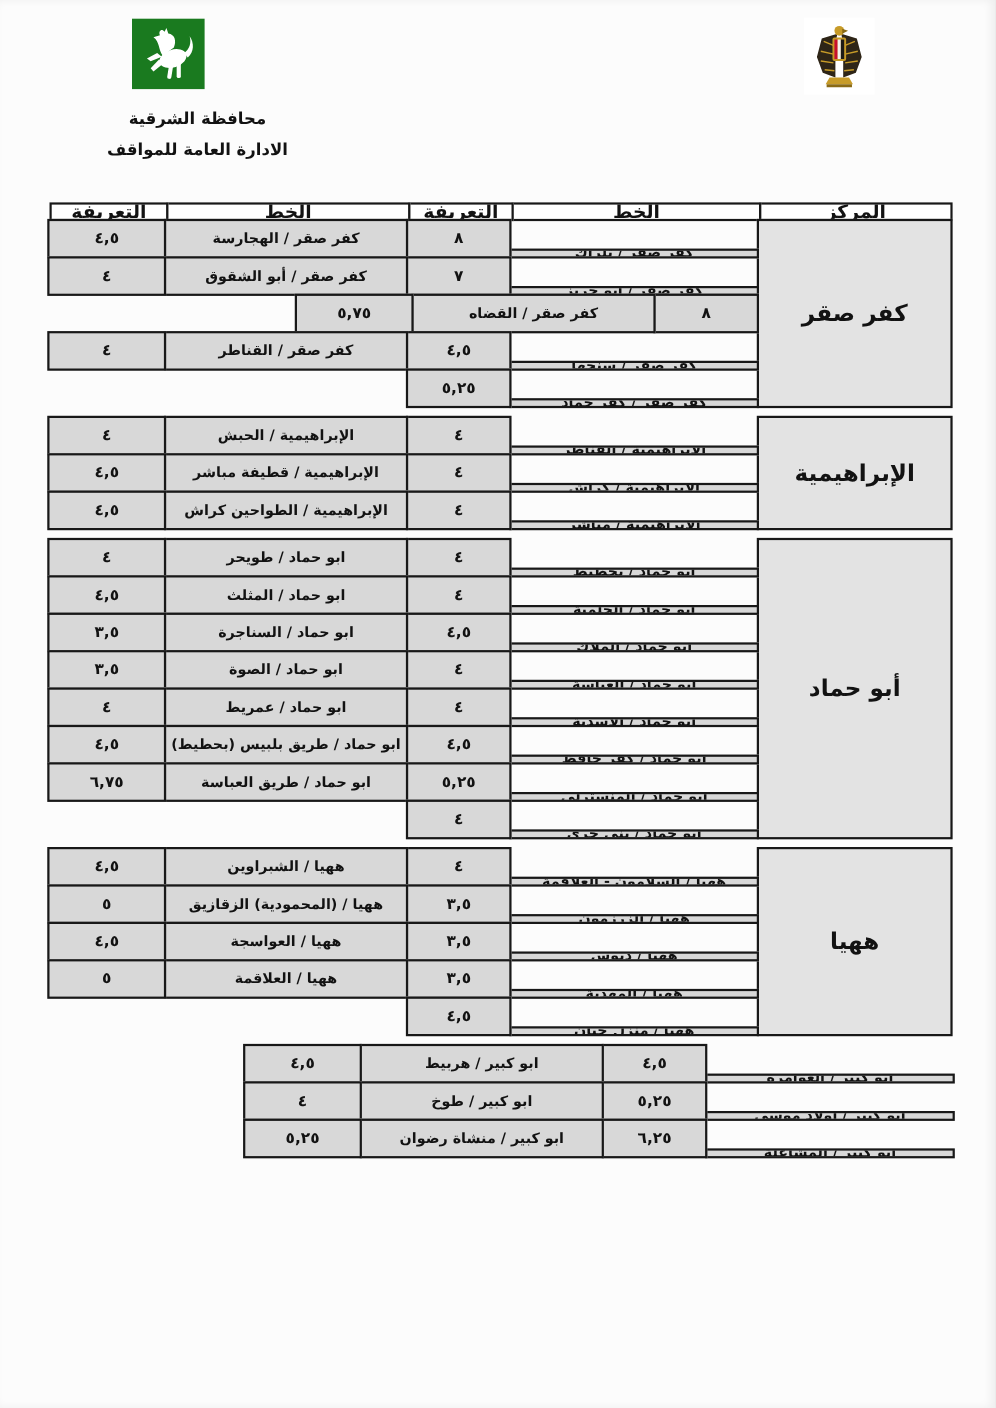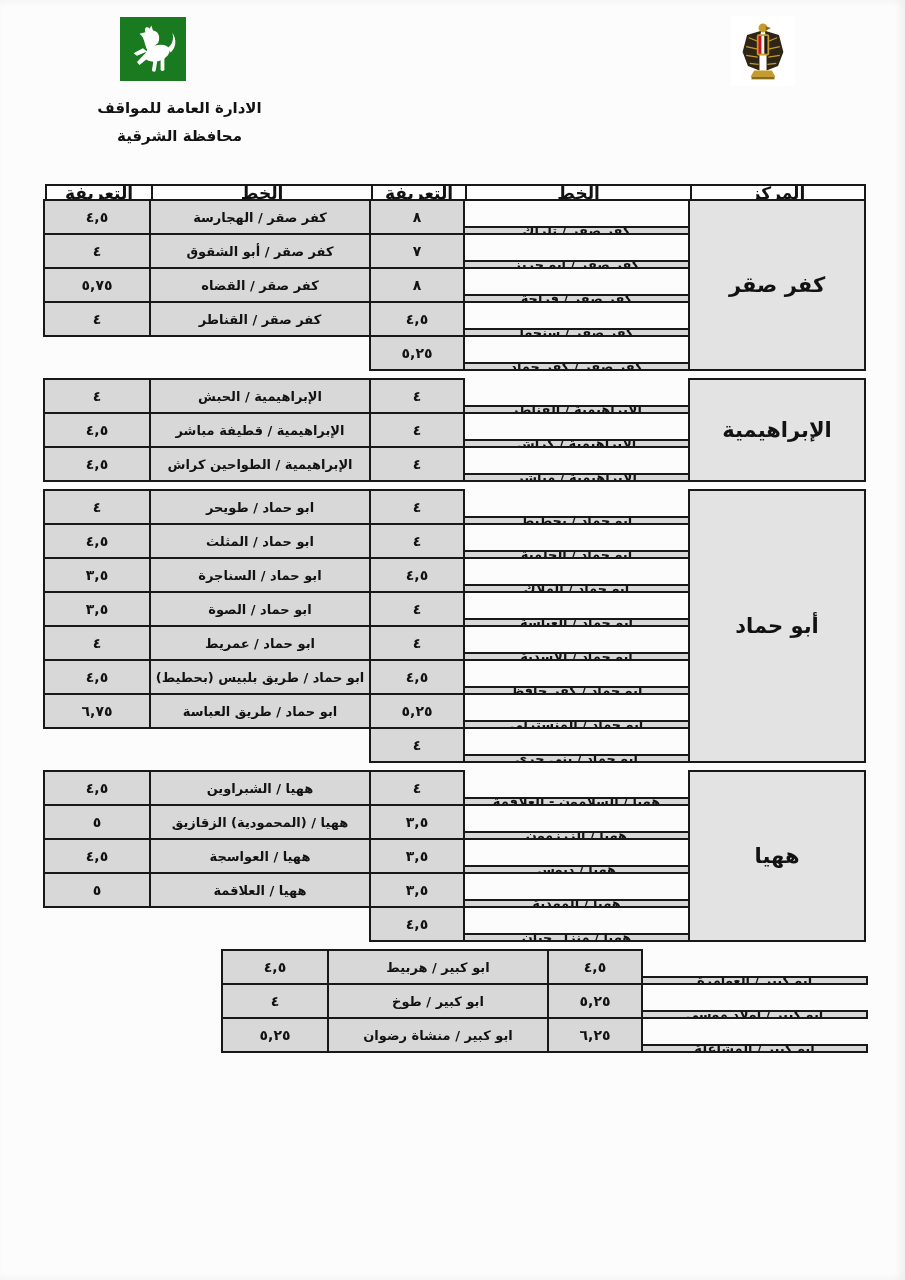--- a/index.html
+++ b/index.html
@@ -65,22 +65,22 @@
         <path d="M26 34 C21 27 23 19 16 14 L23 12 C21 7 25 4 28 8 L30 4 L32 10 C39 11 41 18 38 25 Z"></path>
         <rect x="41" y="41" width="4.5" height="17" rx="2"></rect>
         <rect x="33" y="43" width="4.5" height="16" rx="2" transform="rotate(9 35 43)"></rect>
         <path d="M25 35 L13 40 L9 37 L20 31 Z"></path>
         <path d="M27 42 L16 51 L13 47.5 L22 38 Z"></path>
         <path d="M49 31 C55 27 57 20 55 13 C60 20 60 30 53 36 Z"></path>
       </g>
     </svg>
   </div>
   <div class="gov-text">
+    <div>محافظة الشرقية</div>
     <div>الادارة العامة للمواقف</div>
-    <div>محافظة الشرقية</div>
   </div>
 
   <div class="emblem-box">
     <svg width="54" height="62" viewBox="0 0 60 70" aria-hidden="true">
       <path d="M28 12 L12 17 L7 36 L13 52 L26 57 L26 22 Z" fill="#2e2517"></path>
       <path d="M32 12 L48 17 L53 36 L47 52 L34 57 L34 22 Z" fill="#2e2517"></path>
       <path d="M14 20 L24 24 M11 30 L24 33 M11 40 L24 42 M15 49 L25 50" stroke="#c79b28" stroke-width="1.4" fill="none"></path>
       <path d="M46 20 L36 24 M49 30 L36 33 M49 40 L36 42 M45 49 L35 50" stroke="#c79b28" stroke-width="1.4" fill="none"></path>
       <circle cx="30" cy="9" r="5" fill="#c79b28"></circle>
       <path d="M33 7 L39 9 L33 12 Z" fill="#8a6a14"></path>
@@ -113,21 +113,20 @@
   </div>
 
   <div class="row">
     <div class="cell c-line1">كفر صقر / ابو حريز</div>
     <div class="cell c-fare1">٧</div>
     <div class="cell c-line2">كفر صقر / أبو الشقوق</div>
     <div class="cell c-fare2">٤</div>
   </div>
 
   <div class="row">
-    <div class="cell c-line1">كفر صقر / قراجة</div>
     <div class="cell c-fare1">٨</div>
     <div class="cell c-line2">كفر صقر / القضاه</div>
     <div class="cell c-fare2">٥,٧٥</div>
   </div>
 
   <div class="row">
     <div class="cell c-line1">كفر صقر / سنجها</div>
     <div class="cell c-fare1">٤,٥</div>
     <div class="cell c-line2">كفر صقر / القناطر</div>
     <div class="cell c-fare2">٤</div>

